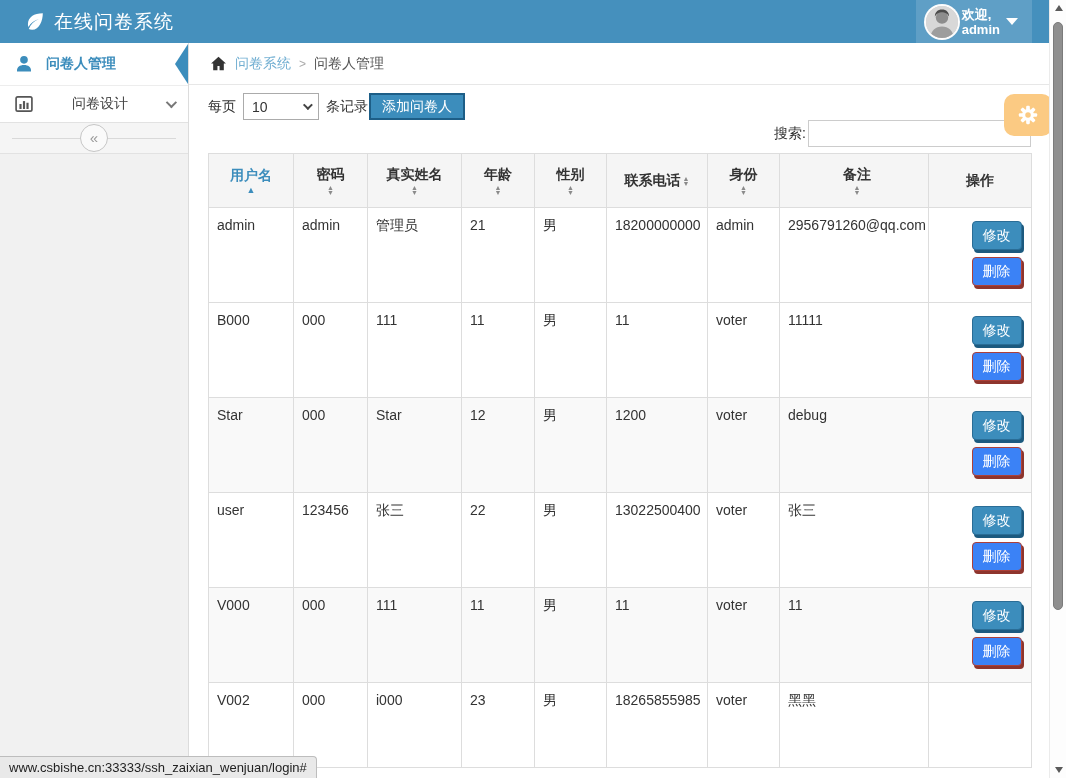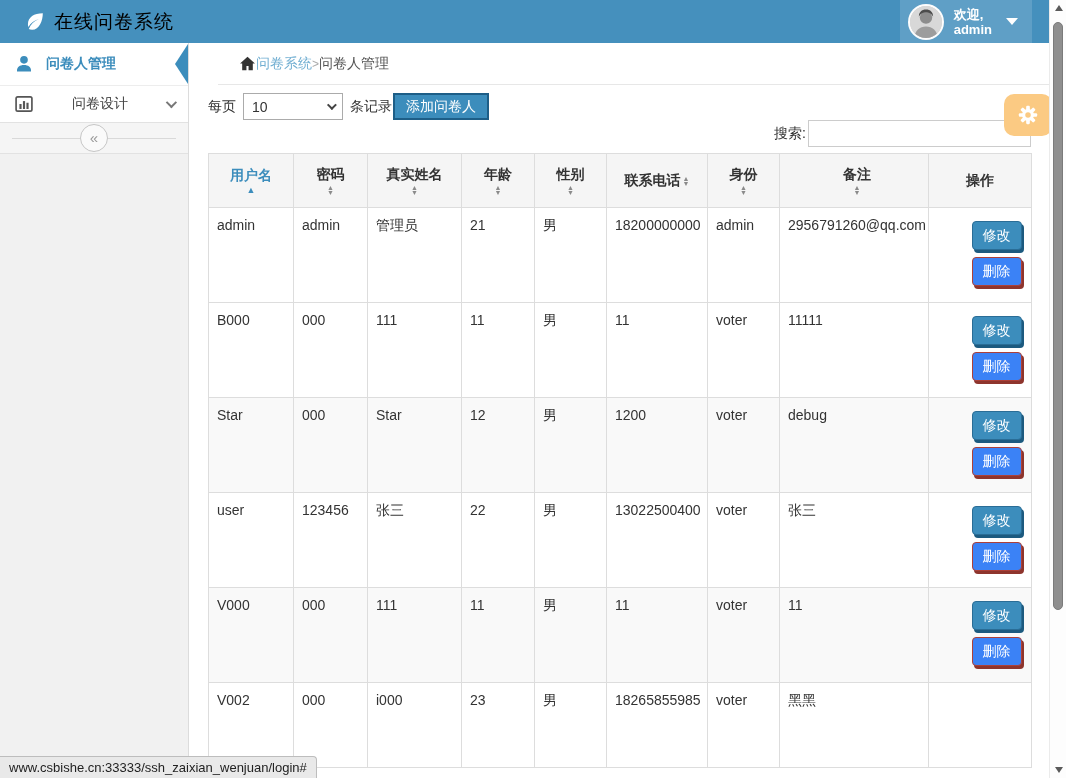--- a/index.html
+++ b/index.html
@@ -5,51 +5,51 @@
   * { margin:0; padding:0; box-sizing:border-box; }
   html,body { width:1066px; height:778px; overflow:hidden; }
   body { font-family:"Liberation Sans","DejaVu Sans",sans-serif; background:#fff; position:relative; }
 
   .page { position:absolute; inset:0; width:1066px; height:778px; overflow:hidden; }
 
   
   .topbar { position:absolute; left:0; top:0; width:1049px; height:43px; background:#4590bd; display:flex; align-items:center; }
   .brand { display:flex; align-items:center; gap:9px; padding-left:24px; }
   .brand .leaf { width:21px; height:21px; display:block; }
-  .brand-title { color:#000000; font-size:19px; letter-spacing:1px; }
-  .user-panel { position:absolute; right:17px; top:0; height:43px; background:rgba(255,255,255,0.14); display:flex; align-items:center; gap:10px; padding:0 14px 0 8px; cursor:pointer; }
+  .brand-title { color:#ffffff; font-size:19px; letter-spacing:1px; }
+  .user-panel { position:absolute; right:17px; top:0; height:43px; background:rgba(255,255,255,0.14); display:flex; align-items:center; gap:2px; padding:0 14px 0 8px; cursor:pointer; }
   .avatar { width:36px; height:36px; border-radius:50%; border:2px solid rgba(255,255,255,0.95); overflow:hidden; background:#cfcfcf; flex:0 0 auto; }
   .welcome { color:#fff; font-size:13px; font-weight:bold; line-height:15px; }
   .caret-down { width:0; height:0; border-left:6px solid transparent; border-right:6px solid transparent; border-top:7px solid #fff; margin-left:4px; }
 
   
   .sidebar { position:absolute; left:0; top:43px; width:189px; height:735px; background:#f1f1f1; border-right:1px solid #dcdcdc; }
   .side-item { position:relative; background:#fff; display:flex; align-items:center; gap:12px; padding:0 14px; cursor:pointer; }
   .side-item .icon { width:20px; height:20px; flex:0 0 auto; }
   .side-item-1 { height:42px; }
   .side-item-1 .label { color:#3c8dbc; font-size:14px; font-weight:bold; }
   .active-arrow { position:absolute; right:0; top:50%; transform:translateY(-50%); width:0; height:0; border-top:20px solid transparent; border-bottom:20px solid transparent; border-right:13px solid #3c8dbc; }
   .side-item-2 { height:37px; border-top:1px solid #ededed;gap:38px; }
   .side-item-2 .label { color:#444; font-size:14px; }
   .chevron { margin-left:auto; width:8px; height:8px; border-right:2px solid #777; border-bottom:2px solid #777; transform:rotate(45deg) translateY(-2px); }
   .collapse-row { position:relative; height:32px; background:#f5f5f5; border-top:1px solid #e2e2e2; border-bottom:1px solid #e2e2e2; }
   .collapse-row .rule { position:absolute; left:12px; right:12px; top:50%; height:1px; background:#d9d9d9; }
   .collapse-btn { position:absolute; left:50%; top:50%; transform:translate(-50%,-50%); width:28px; height:28px; border-radius:50%; background:#fafafa; border:1px solid #c6c6c6; color:#9a9a9a; font-size:15px; line-height:26px; text-align:center; cursor:pointer; }
 
   
   .content { position:absolute; left:189px; top:43px; width:860px; height:735px; background:#fff; overflow:hidden; }
-  .breadcrumb-bar { height:42px; border-bottom:1px solid #e7e7e7; display:flex; align-items:center; gap:0; padding-left:21px; font-size:14px;margin-left:29px; }
+  .breadcrumb-bar { height:42px; border-bottom:1px solid #e7e7e7; display:flex; align-items:center; gap:8px; padding-left:21px; font-size:14px; }
   .breadcrumb-bar .icon { width:17px; height:17px; }
   .crumb-link { color:#72afd2; cursor:pointer; }
   .crumb-sep { color:#aaa; font-size:12px; }
   .crumb-current { color:#555; }
 
   .toolbar-row { position:absolute; left:19px; top:50px; display:flex; align-items:center; font-size:14px; color:#333; height:27px; }
   .pp-prefix { margin-right:7px; }
-  .pp-select { width:100px; height:27px; border:1px solid #ababab; background:#fff; display:flex; align-items:center; justify-content:space-between; padding:12px 8px; cursor:pointer; color:#333; }
+  .pp-select { width:76px; height:27px; border:1px solid #ababab; background:#fff; display:flex; align-items:center; justify-content:space-between; padding:12px 8px; cursor:pointer; color:#333; }
   .pp-select .sel-chev { width:7px; height:7px; border-right:2px solid #444; border-bottom:2px solid #444; transform:rotate(45deg) translateY(-2px); }
   .pp-suffix { margin-left:7px; }
   .add-btn { margin-left:1px; height:27px; padding:0 11px; background:#3c8dbc; color:#fff; font-size:14px; border:2px solid #1d5e87; cursor:pointer; font-family:inherit; }
 
   .search-row { position:absolute; left:585px; top:77px; display:flex; align-items:center; font-size:14px; color:#333; }
   .search-input { width:223px; height:27px; border:1px solid #ccc; margin-left:2px; padding:0 6px; font-size:14px; font-family:inherit; outline:none; }
 
   .gear-fab { position:absolute; left:815px; top:51px; width:48px; height:42px; border:none; border-radius:10px; background:#fbca83; display:flex; align-items:center; justify-content:center; cursor:pointer; z-index:5; }
 
   

